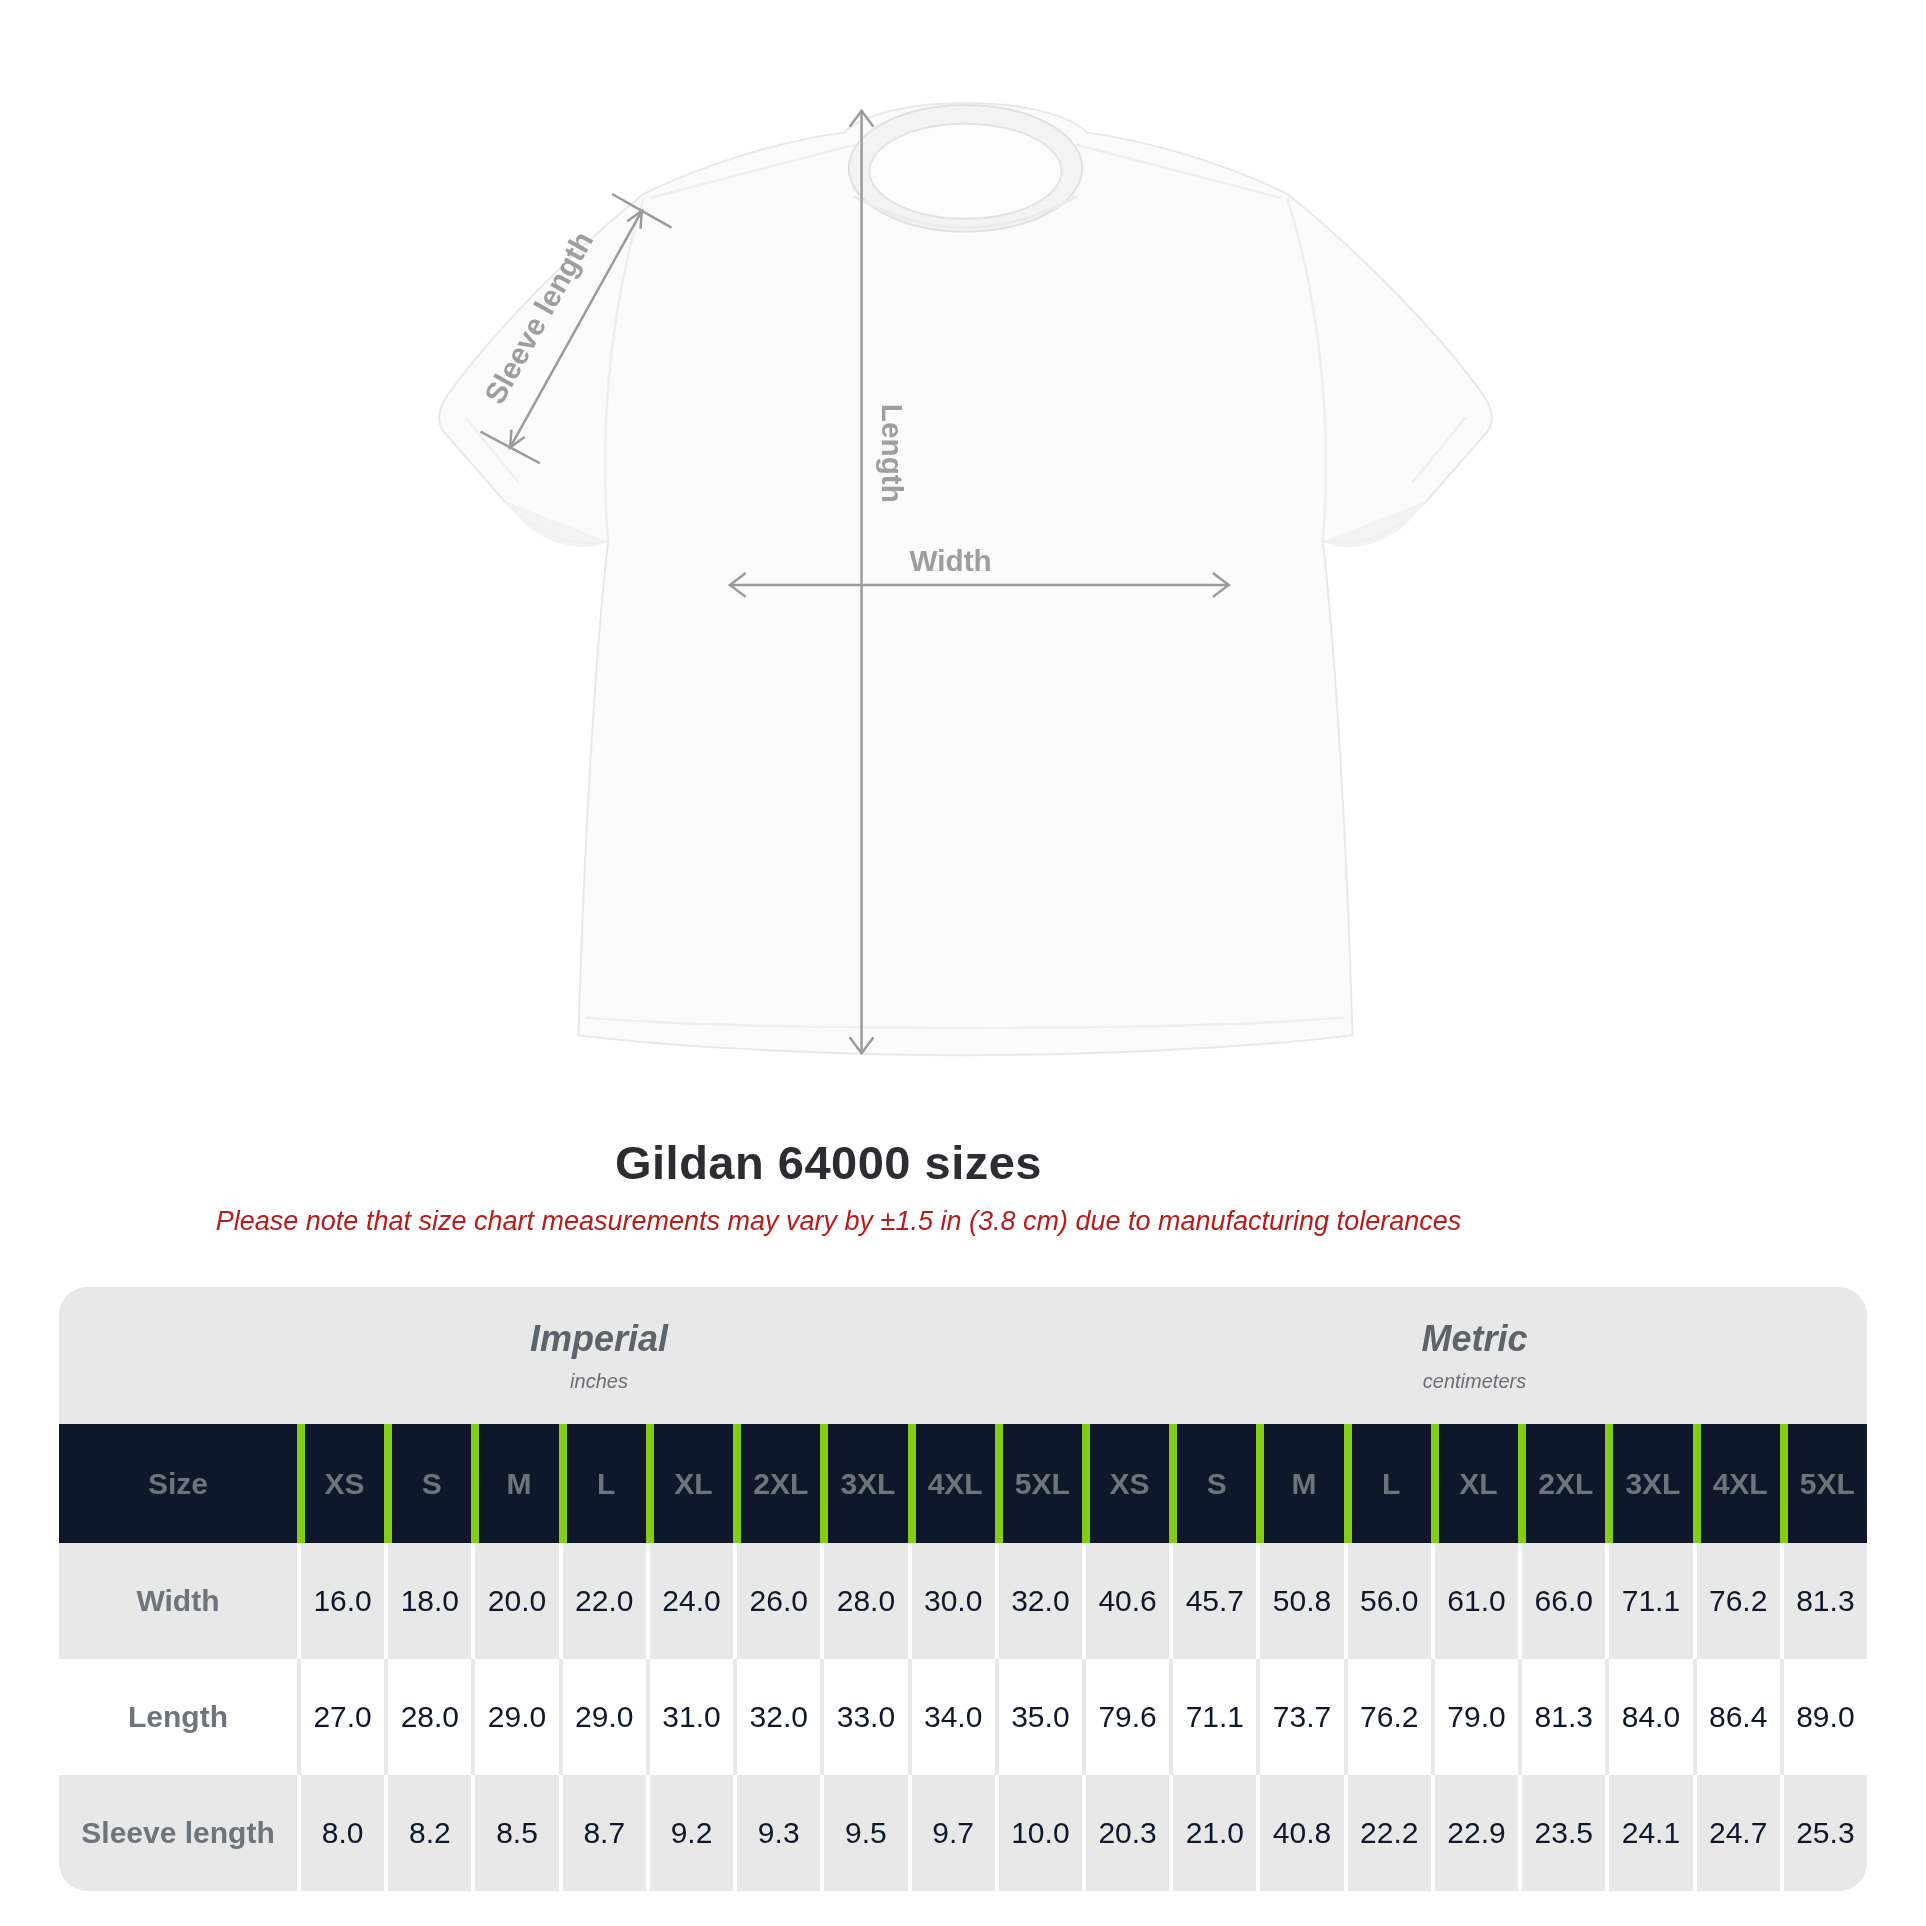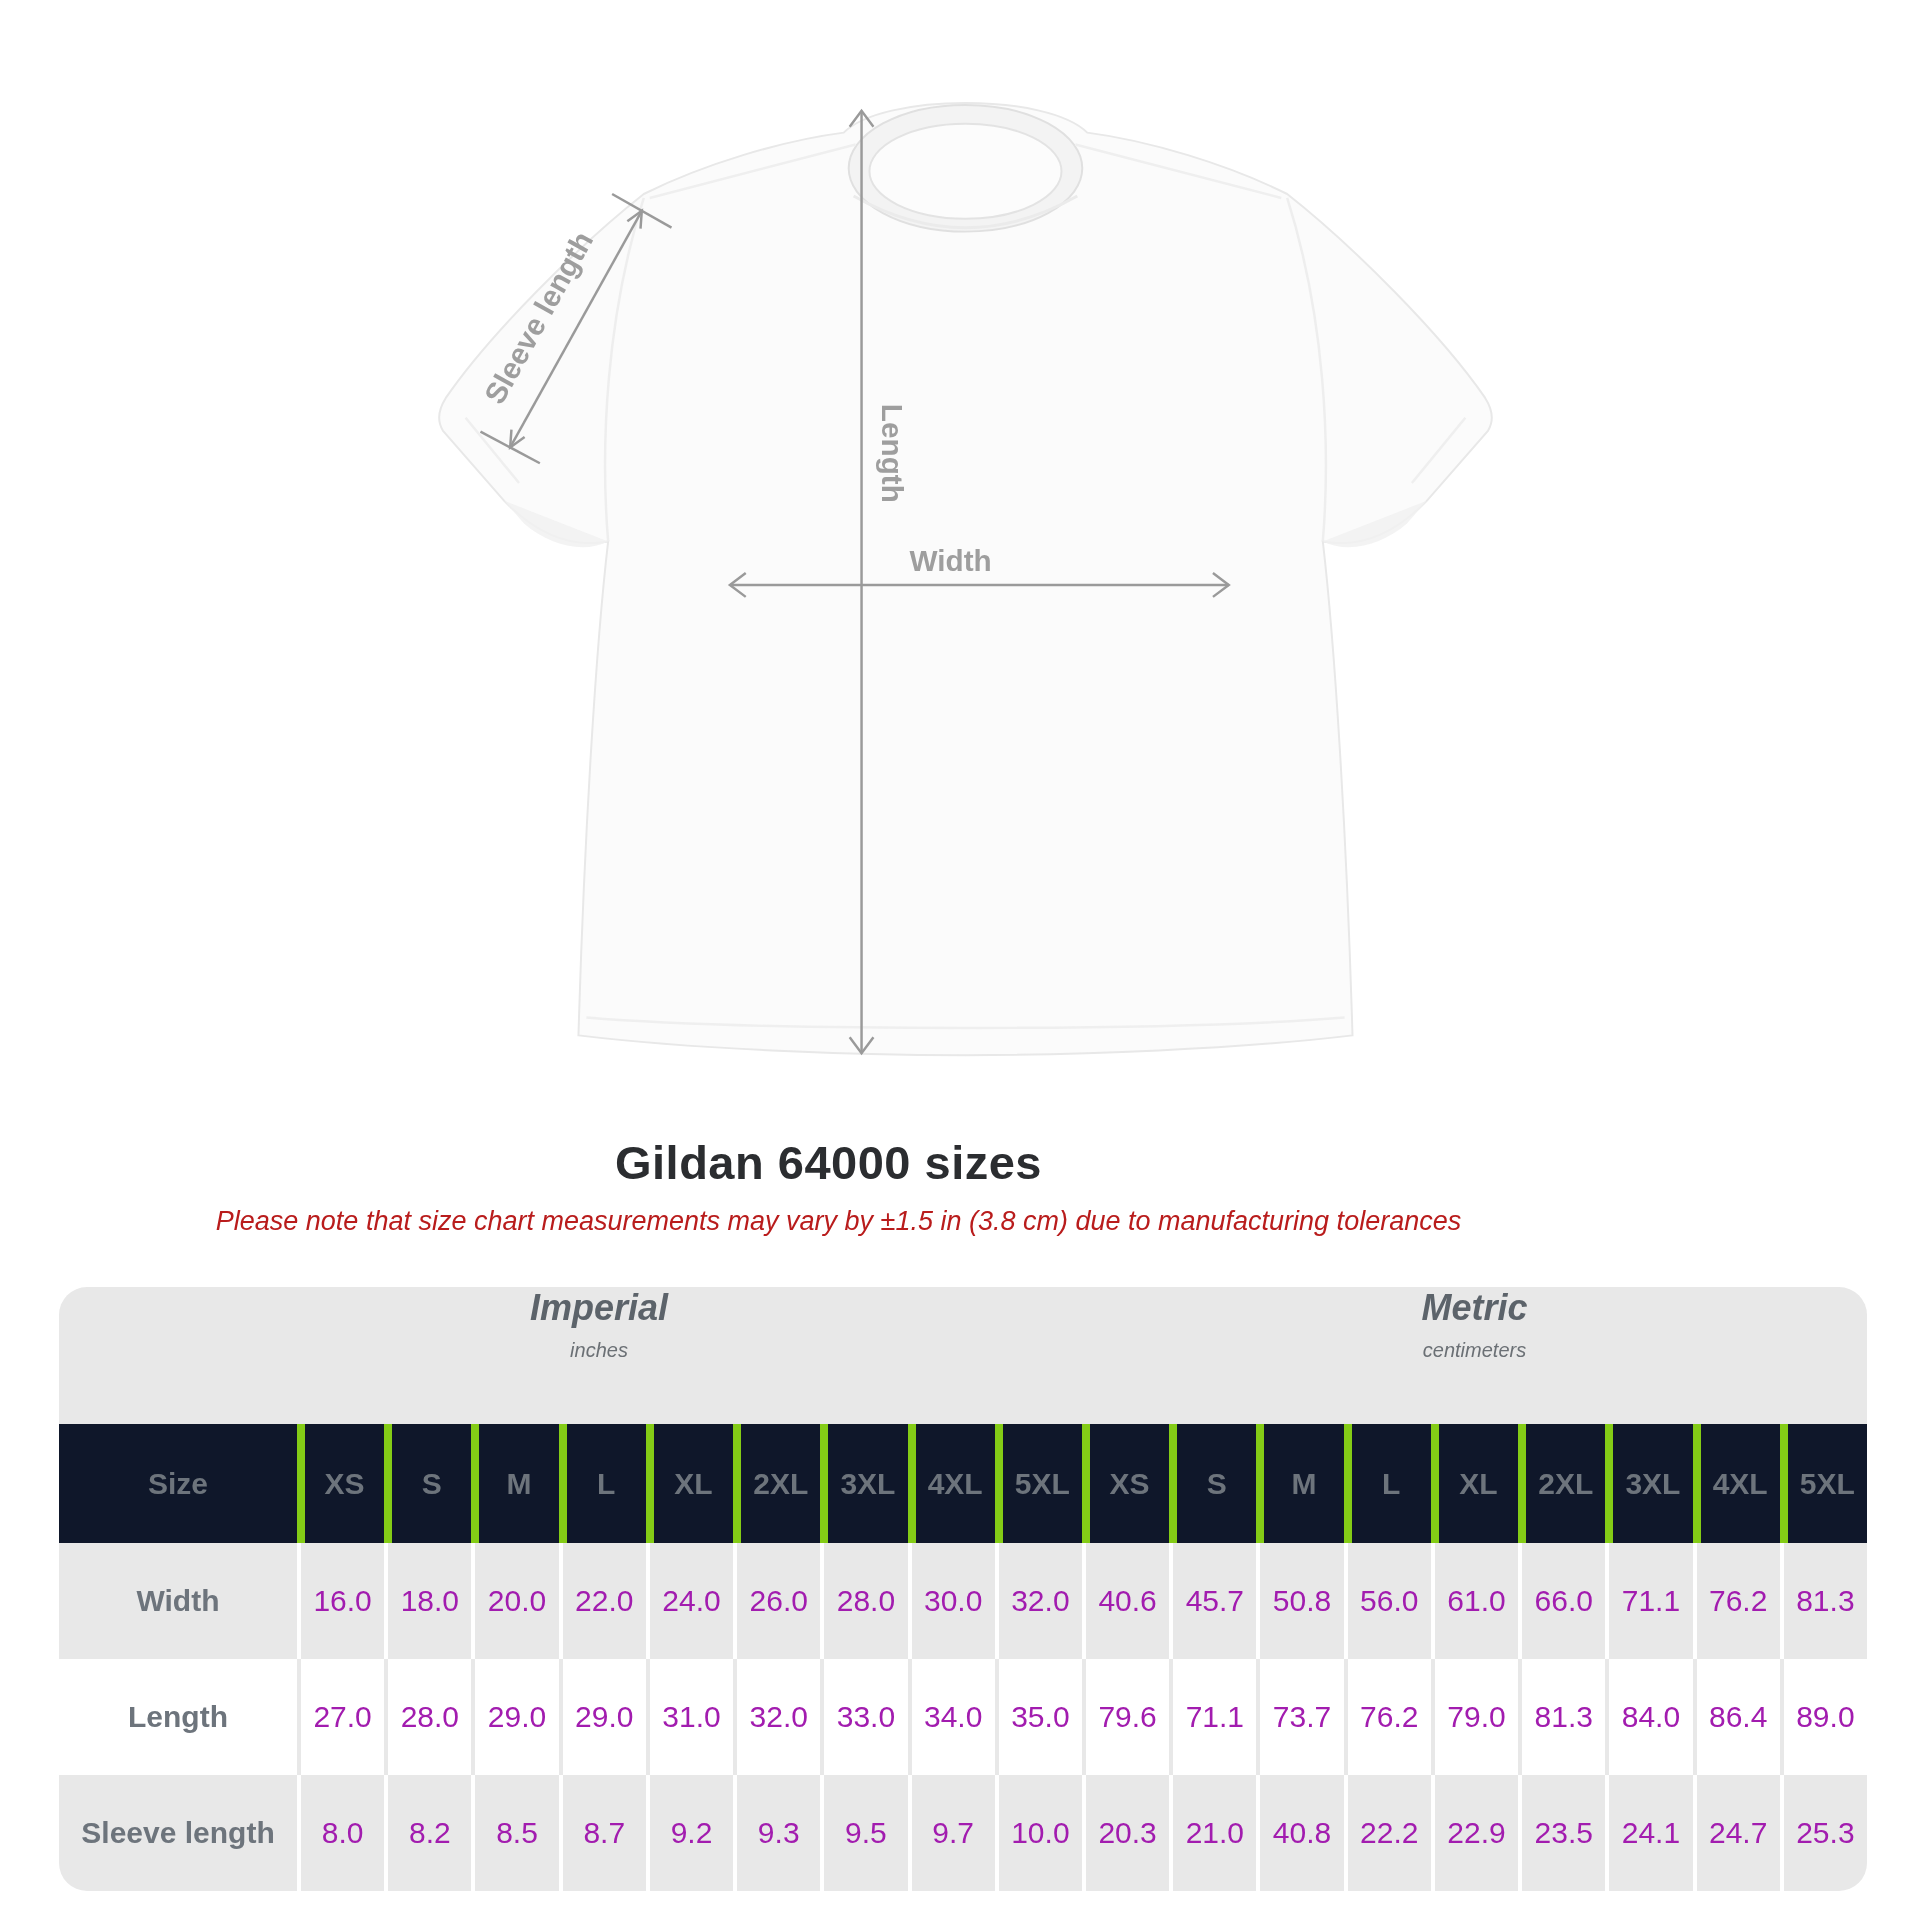--- a/index.html
+++ b/index.html
@@ -20,32 +20,32 @@
   .heading .subtitle{
     margin-top:16px;font-size:27px;font-style:italic;color:#b91c1c;margin-left:20px;
   }
   
   .tbl{
     position:absolute;top:1287px;left:59px;width:1808px;
     border-radius:28px;overflow:hidden;
   }
   .trow{display:grid;}
   .group-row{grid-template-columns:1023px 1fr;background:#e8e8e8;height:137px;}
-  .gcell{display:flex;flex-direction:column;align-items:center;}
+  .gcell{display:flex;flex-direction:column;align-items:center;justify-content:center;}
   .gcell.left{padding-left:57px;}
   .gtitle{font-size:36px;font-weight:bold;font-style:italic;color:#5c636a;}
   .gunit{font-size:20px;font-style:italic;color:#6b7075;margin-top:10px;}
   .head-row{grid-template-columns:238px repeat(18,1fr);background:#0f172a;height:119px;}
   .data-row{grid-template-columns:238px repeat(18,1fr);height:116px;}
   .data-row.gray{background:#e8e8e8;}
   .data-row.white{background:#ffffff;}
   .cell{display:flex;align-items:center;justify-content:center;}
   .head-row .cell{font-size:30px;font-weight:bold;color:#6d747c;}
   .data-row .cell.lab{font-size:30px;font-weight:bold;color:#6d747c;}
-  .data-row .cell.val{font-size:30px;color:#a21caf;}
+  .data-row .cell.val{font-size:30px;color:#0f172a;}
   
   .head-row .cell + .cell{border-left:8px solid #84cc16;}
   .data-row.white .cell + .cell{border-left:4px solid #e8e8e8;}
   .data-row.gray .cell + .cell{border-left:4px solid #ffffff;}
 </style>
 </head>
 <body>
 
 <svg class="figure-svg" width="1927" height="1168" viewBox="0 0 1946 1180">
 

